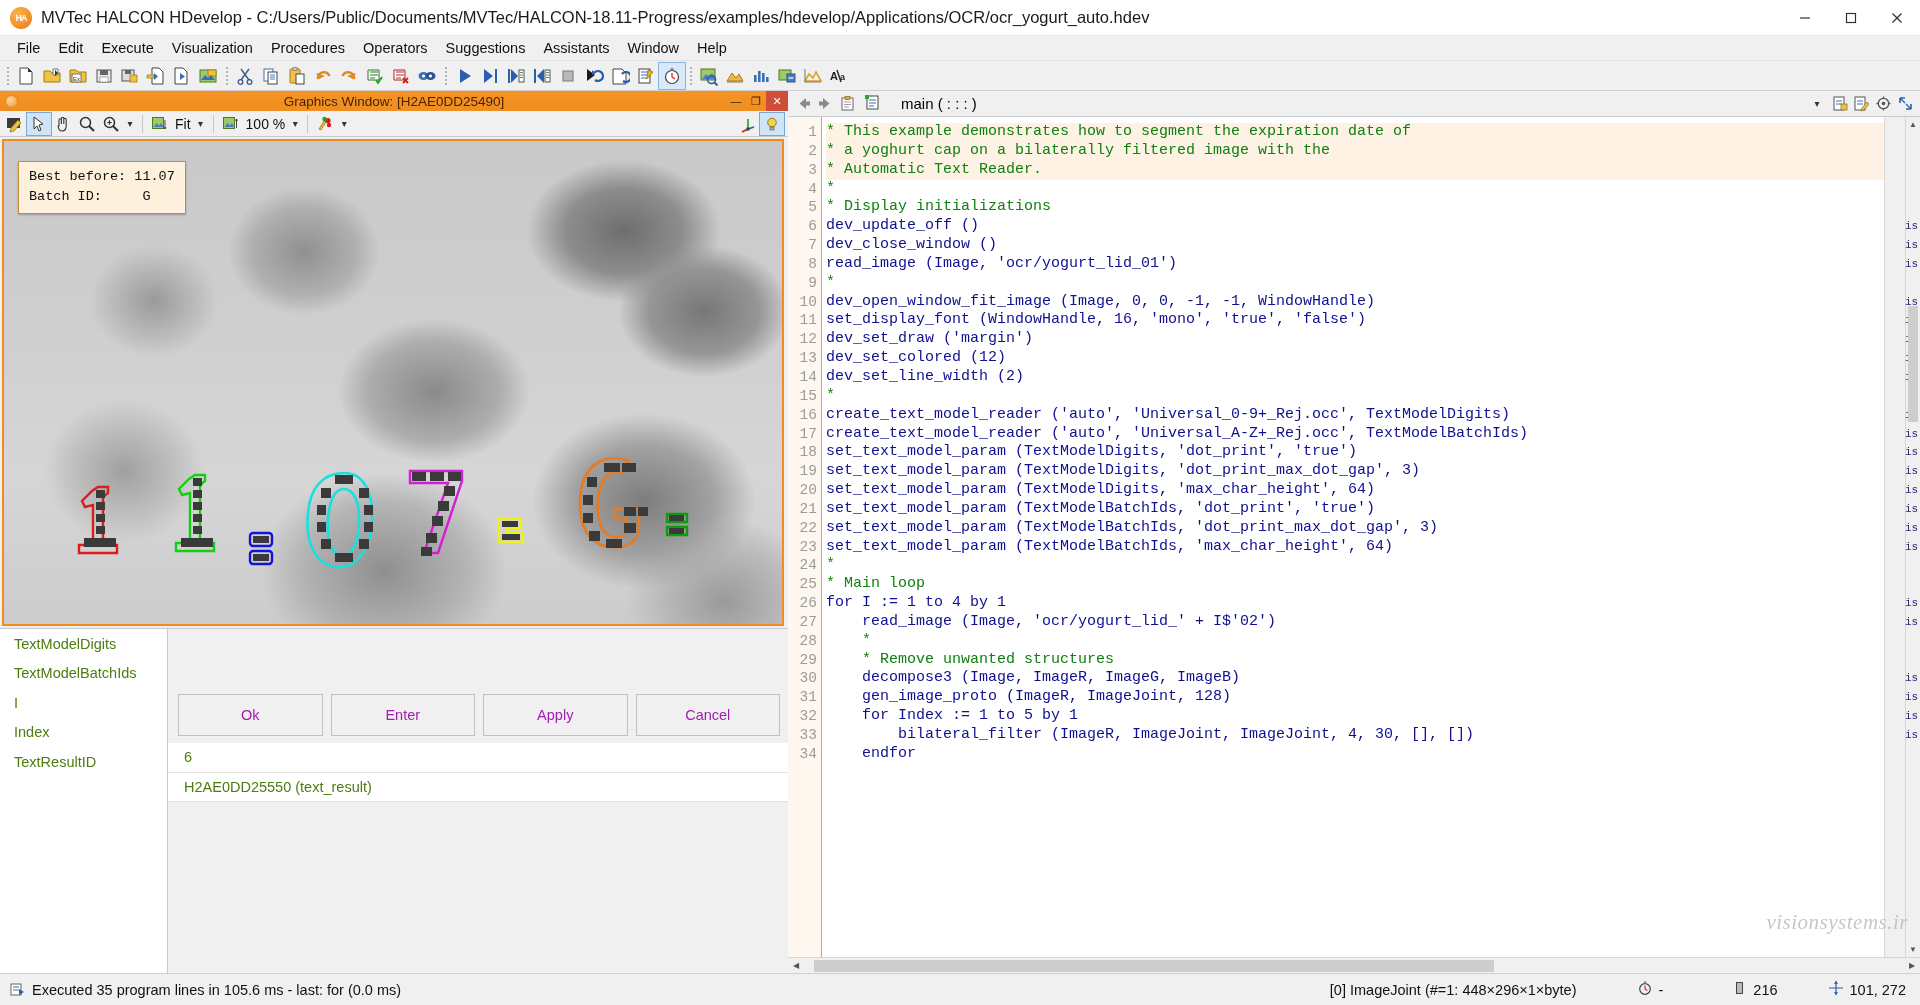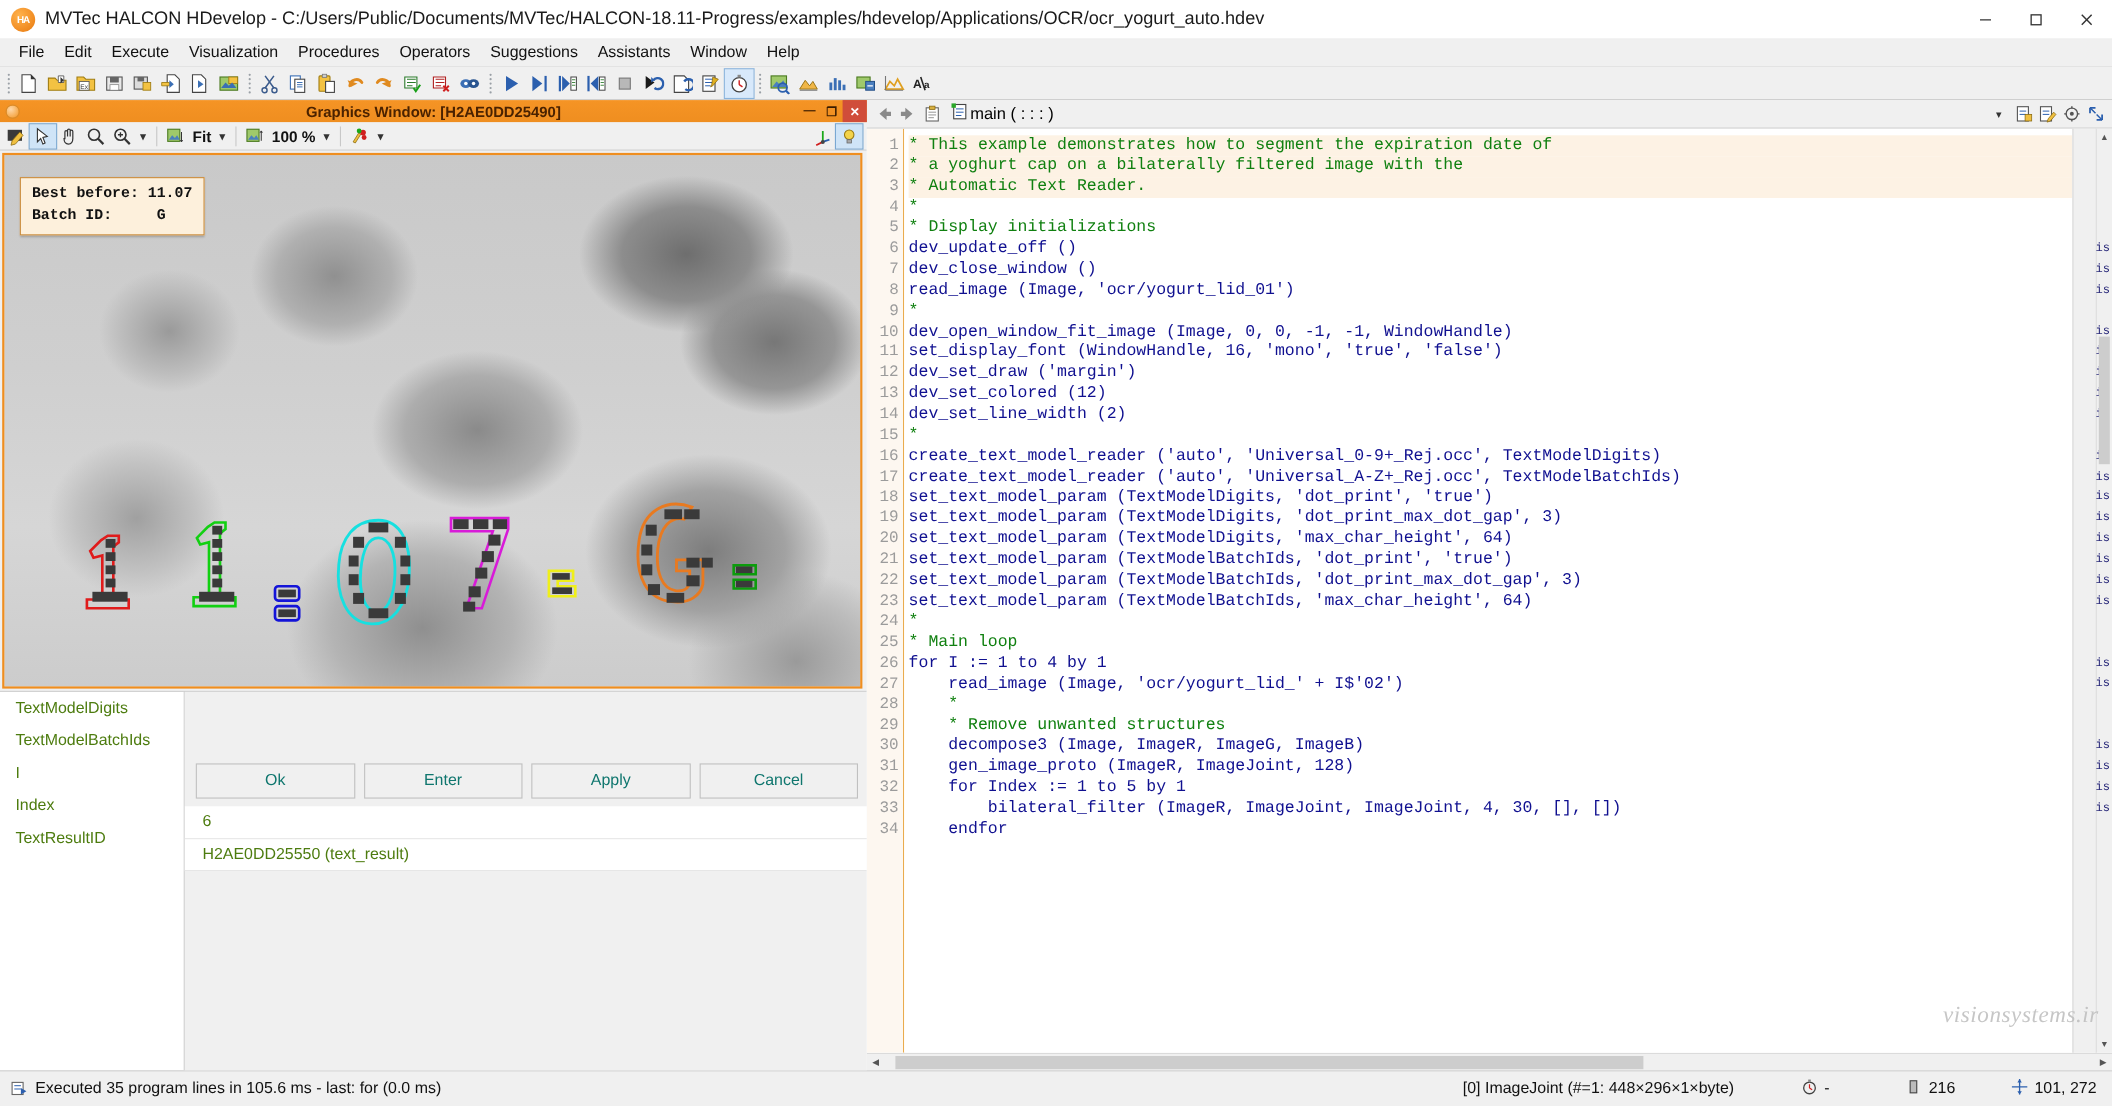--- a/index.html
+++ b/index.html
@@ -56,21 +56,21 @@
   }
   .tb-btn.active { background:#d8e9fb; outline:1px solid #8ab4dd; }
 
   
   .body-split { flex:1 1 auto; display:flex; min-height:0; }
   .left-pane  { width:788px; flex:0 0 788px; display:flex; flex-direction:column; min-height:0;
                 background:#f0f0f0; }
   .right-pane { flex:1 1 auto; display:flex; flex-direction:column; min-height:0; background:#f0f0f0;}
 
   
-  .gw { display:flex;flex-direction:column; flex:0 0 auto;font-weight:bold; }
+  .gw { display:flex;flex-direction:column; flex:0 0 auto; }
   .gw-title {
     height:20px; background:linear-gradient(#f59425,#ef8e20);
     display:flex;align-items:center; color:#4a2200; font-size:13.5px;
     position:relative;
   }
   .gw-title .dot {
     width:13px;height:13px;border-radius:50%;margin-left:5px;
     background:radial-gradient(circle at 35% 32%, #ffd8a8, #f6a94b 70%, #e08b28);
     border:1px solid #d98b2a;
   }
@@ -124,31 +124,31 @@
   .var-names { width:168px; flex:0 0 168px; background:#fff; border-right:1px solid #c9c9c9;}
   .var-vals  { flex:1 1 auto; background:#f0f0f0; position:relative; }
   .var-row {
     height:29.5px;display:flex;align-items:center;padding-left:14px;font-size:14.5px;color:#4d7c0f;
     white-space:nowrap; overflow:hidden;
   }
   .var-row.valrow { background:#fff; border-bottom:1px solid #e4e4e4; padding-left:16px;}
   .var-row.blank { background:#f0f0f0; }
   .btn-row { display:flex; gap:8px; padding:6px 8px 7px 10px; background:#f0f0f0; }
   .pbtn {
-    flex:1 1 0; height:32px; background:#f0f0f0; border:1px solid #c0c0c0;
-    display:flex;align-items:center;justify-content:center; font-size:14.5px; color:#0f766e;
+    flex:1 1 0; height:42px; background:#f0f0f0; border:1px solid #c0c0c0;
+    display:flex;align-items:center;justify-content:center; font-size:14.5px; color:#a21caf;
   }
 
   
   .ed-tabbar {
     height:26px;background:#f0f0f0;display:flex;align-items:center;
     border-bottom:1px solid #c9c9c9; padding-left:4px;
   }
   .ed-nav { width:22px;height:22px;display:flex;align-items:center;justify-content:center; }
-  .ed-tab { display:flex;align-items:center;gap:1px; padding:0 6px; height:24px; font-size:15px; }
+  .ed-tab { display:flex;align-items:center;gap:20px; padding:0 6px; height:24px; font-size:15px; }
   .ed-tabbar .spacer { flex:1 1 auto; }
   .ed-right { display:flex; align-items:center; padding-right:4px; }
 
   .ed-body { flex:1 1 auto; display:flex; min-height:0; background:#fff; position:relative; }
   .ed-scroll { flex:1 1 auto; display:flex; overflow:hidden; }
   .gutter {
     width:34px;flex:0 0 34px;background:#fdf7f0;border-right:1px solid #e8a33c;
     text-align:right; padding-right:4px;
     font-family:"Liberation Mono", monospace; font-size:14.5px; color:#9b9b9b;
     padding-top:6px; line-height:18.85px;

